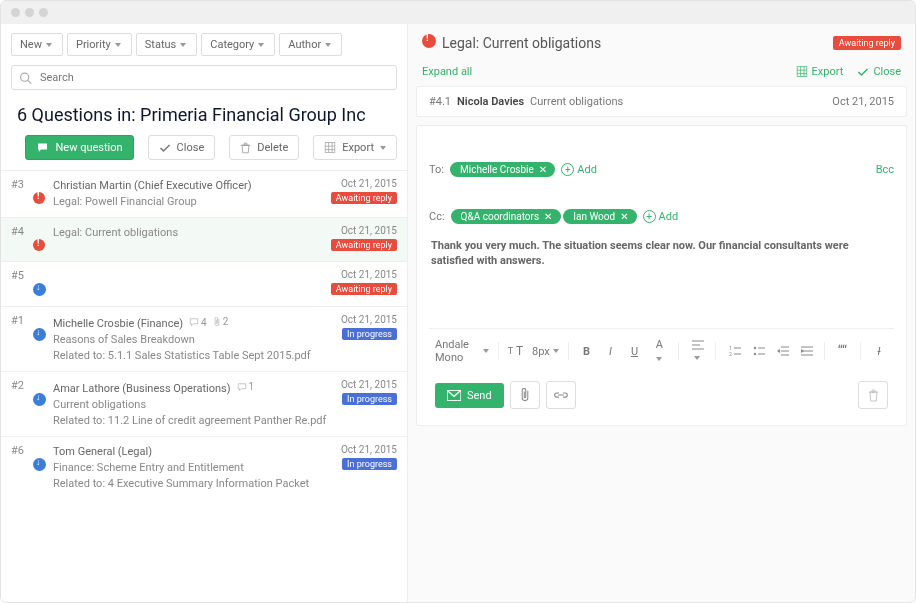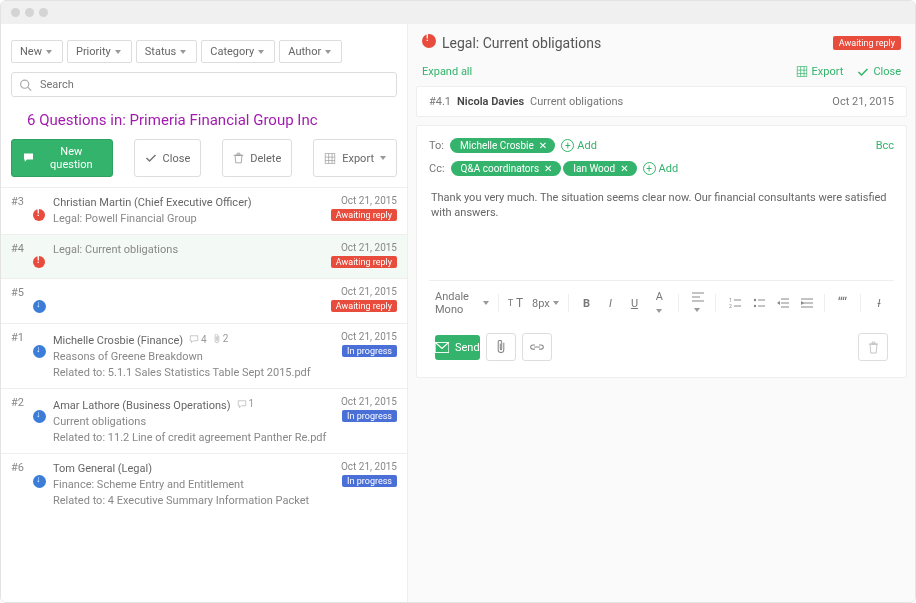--- a/index.html
+++ b/index.html
@@ -5,30 +5,30 @@
 * { margin:0; padding:0; box-sizing:border-box; font-family:-apple-system,BlinkMacSystemFont,"Segoe UI",Roboto,Arial,sans-serif; }
 body { background:#fff; }
 .window { width:916px; height:603px; border:1px solid #e3e3e3; border-radius:6px; overflow:hidden; display:flex; flex-direction:column; background:#fafafa; }
 .titlebar { height:23px; background:#f0f0f0; display:flex; align-items:center; padding:0 10px; gap:5px; }
 .dot { width:9px; height:9px; border-radius:50%; background:#d4d4d4; }
 .content { flex:1; display:flex; overflow:hidden; }
 .left-pane { width:407px; background:#fff; display:flex; flex-direction:column; border-right:1px solid #eee; }
 .right-pane { flex:1; background:#fafafa; display:flex; flex-direction:column; }
 
 
-.toolbar { display:flex; padding:16px 10px 4px; gap:4px;align-items:center; }
+.toolbar { display:flex; padding:9px 10px 4px; gap:4px;align-items:center; }
 .tbtn { border:1px solid #ddd; background:#fff; font-size:11px; color:#666; padding:4px 10px 4px 8px; border-radius:2px; cursor:pointer; display:flex; align-items:center; gap:4px; }
 .tbtn .caret { width:0; height:0; border-left:3px solid transparent; border-right:3px solid transparent; border-top:4px solid #999; }
 .searchbar { margin:5px 10px 8px; }
 .search-input { width:100%; border:1px solid #ddd; border-radius:3px; padding:5px 8px 5px 28px; font-size:11px; color:#666; outline:none; }
 .search-wrap { position:relative; }
 .search-icon { position:absolute; left:8px; top:50%; transform:translateY(-50%); color:#aaa; }
 
-.list-title { padding:6px 26px 10px; font-size:15px; color:#a21caf; }
-.actionbar { display:flex; padding:0 10px 10px; gap:21px;justify-content:flex-end; }
+.list-title { padding:6px 16px 10px; font-size:18px; color:#0f172a; }
+.actionbar { display:flex; padding:0 10px 10px; gap:14px;justify-content:flex-end; }
 .newq { background:#33b36b; color:#fff; border:1px solid #2ea060; border-radius:3px; font-size:11px; padding:5px 10px; display:flex; align-items:center; gap:6px; cursor:pointer; }
 .abtn { border:1px solid #ddd; background:#fff; border-radius:3px; font-size:11px; color:#666; padding:5px 10px; display:flex; align-items:center; gap:6px; cursor:pointer; }
 
 .qlist { flex:1; overflow:auto; }
 .qitem { border-top:1px solid #eee; padding:7px 10px 7px 10px; display:flex; font-size:11px; position:relative; cursor:pointer; }
 .qitem.selected { background:#f3f9f5; }
 .qitem .idx { width:22px; color:#888; }
 .qitem .ico { width:20px; padding-top:14px; }
 .qitem .body { flex:1; color:#666; line-height:16px; }
 .qitem .body .name { color:#666; }
@@ -55,40 +55,40 @@
 .rtools .expand { color:#33b36b; font-size:11px; cursor:pointer; }
 .rtools .right { display:flex; gap:14px; }
 .rtools .rt { color:#33b36b; font-size:11px; display:flex; align-items:center; gap:4px; cursor:pointer; }
 
 .rcard { background:#fff; margin:0 8px 8px; border:1px solid #eee; border-radius:2px; }
 .rcard-head { padding:8px 12px; display:flex; justify-content:space-between; font-size:11px; color:#777; }
 .rcard-head .left { display:flex; gap:6px; }
 .rcard-head .left .nm { color:#444; font-weight:600; }
 
 .rcard2 { background:#fff; margin:0 8px 8px; border:1px solid #eee; border-radius:2px; padding:8px 12px; }
-.recip-row { display:flex; align-items:center; gap:6px; font-size:11px; color:#777; padding:4px 0; }
+.recip-row { display:flex; align-items:center; gap:6px; font-size:11px; color:#777; padding:4px 0;margin-top:24px; }
 .chip { background:#33b36b; color:#fff; border-radius:10px; padding:2px 8px 2px 10px; font-size:10px; display:inline-flex; align-items:center; gap:5px; }
 .chip .x { font-size:10px; cursor:pointer; }
 .add-pill { color:#33b36b; font-size:11px; display:inline-flex; align-items:center; gap:3px; cursor:pointer; }
 .add-pill .plus { width:13px; height:13px; border:1.5px solid #33b36b; border-radius:50%; display:inline-flex; align-items:center; justify-content:center; font-size:10px; }
 .bcc { color:#33b36b; font-size:11px; margin-left:auto; cursor:pointer; }
 
-.msgtext { font-size:11px; color:#666; padding:10px 2px 60px; line-height:15px; }
+.msgtext { font-size:11px; color:#666; padding:10px 2px 60px; line-height:15px;font-weight:bold; }
 
 .editorbar { border-top:1px solid #eee; padding:7px 6px; display:flex; align-items:center; gap:6px; font-size:11px; color:#777; flex-wrap:nowrap; }
 .editorbar .sep { width:1px; height:18px; background:#eee; margin:0 3px; }
 .editorbar .eb { cursor:pointer; padding:2px 4px; min-width:18px; text-align:center; }
 .editorbar .eb.b { font-weight:bold; }
 .editorbar .eb.i { font-style:italic; }
 .editorbar .eb.u { text-decoration:underline; }
 .editorbar .font { display:flex; align-items:center; gap:3px; }
 .editorbar .caret { width:0; height:0; border-left:3px solid transparent; border-right:3px solid transparent; border-top:4px solid #999; display:inline-block; }
 
 .sendbar { padding:8px 6px; display:flex; align-items:center; gap:6px; }
-.sendbtn { background:#33b36b; color:#fff; border:none; border-radius:3px; padding:6px 0; font-size:11px; display:flex; align-items:center; gap:6px; cursor:pointer; }
+.sendbtn { background:#33b36b; color:#fff; border:none; border-radius:3px; padding:6px 12px; font-size:11px; display:flex; align-items:center; gap:6px; cursor:pointer; }
 .iconbtn { border:1px solid #ddd; background:#fff; border-radius:3px; width:30px; height:28px; display:flex; align-items:center; justify-content:center; color:#888; cursor:pointer; }
 .iconbtn.trash { margin-left:auto; }
 
 svg { display:block; }
 </style>
 </head>
 <body>
 
 <div class="window">
   <div class="titlebar">
@@ -197,21 +197,21 @@
           </div>
           <div class="qitem">
             <div class="idx">#1</div>
             <div class="ico"><span class="circle-blue"></span></div>
             <div class="body">
               <div class="name">Michelle Crosbie (Finance)<span class="comment-ico"><svg width="10" height="9" viewBox="0 0 16 14">
                     <path d="M2 1h12v8H7l-3 3V9H2z" fill="none" stroke="#aaa"></path>
                   </svg> 4</span><span class="attach-ico"><svg width="8" height="10" viewBox="0 0 12 16">
                     <path d="M9 3v8a3 3 0 01-6 0V2a2 2 0 014 0v8a1 1 0 01-2 0V4" fill="none" stroke="#aaa"></path>
                   </svg> 2</span></div>
-              <div class="sub">Reasons of Greene Breakdown</div>
+              <div class="sub">Reasons of Sales Breakdown</div>
               <div class="sub"><span>Related to:</span> <span class="link">5.1.1 Sales Statistics Table Sept 2015.pdf</span></div>
             </div>
             <div class="meta"><div class="date">Oct 21, 2015</div><span class="badge blue">In progress</span></div>
           </div>
           <div class="qitem">
             <div class="idx">#2</div>
             <div class="ico"><span class="circle-blue"></span></div>
             <div class="body">
               <div class="name">Amar Lathore (Business Operations)<span class="comment-ico"><svg width="10" height="9" viewBox="0 0 16 14">
                     <path d="M2 1h12v8H7l-3 3V9H2z" fill="none" stroke="#aaa"></path>

